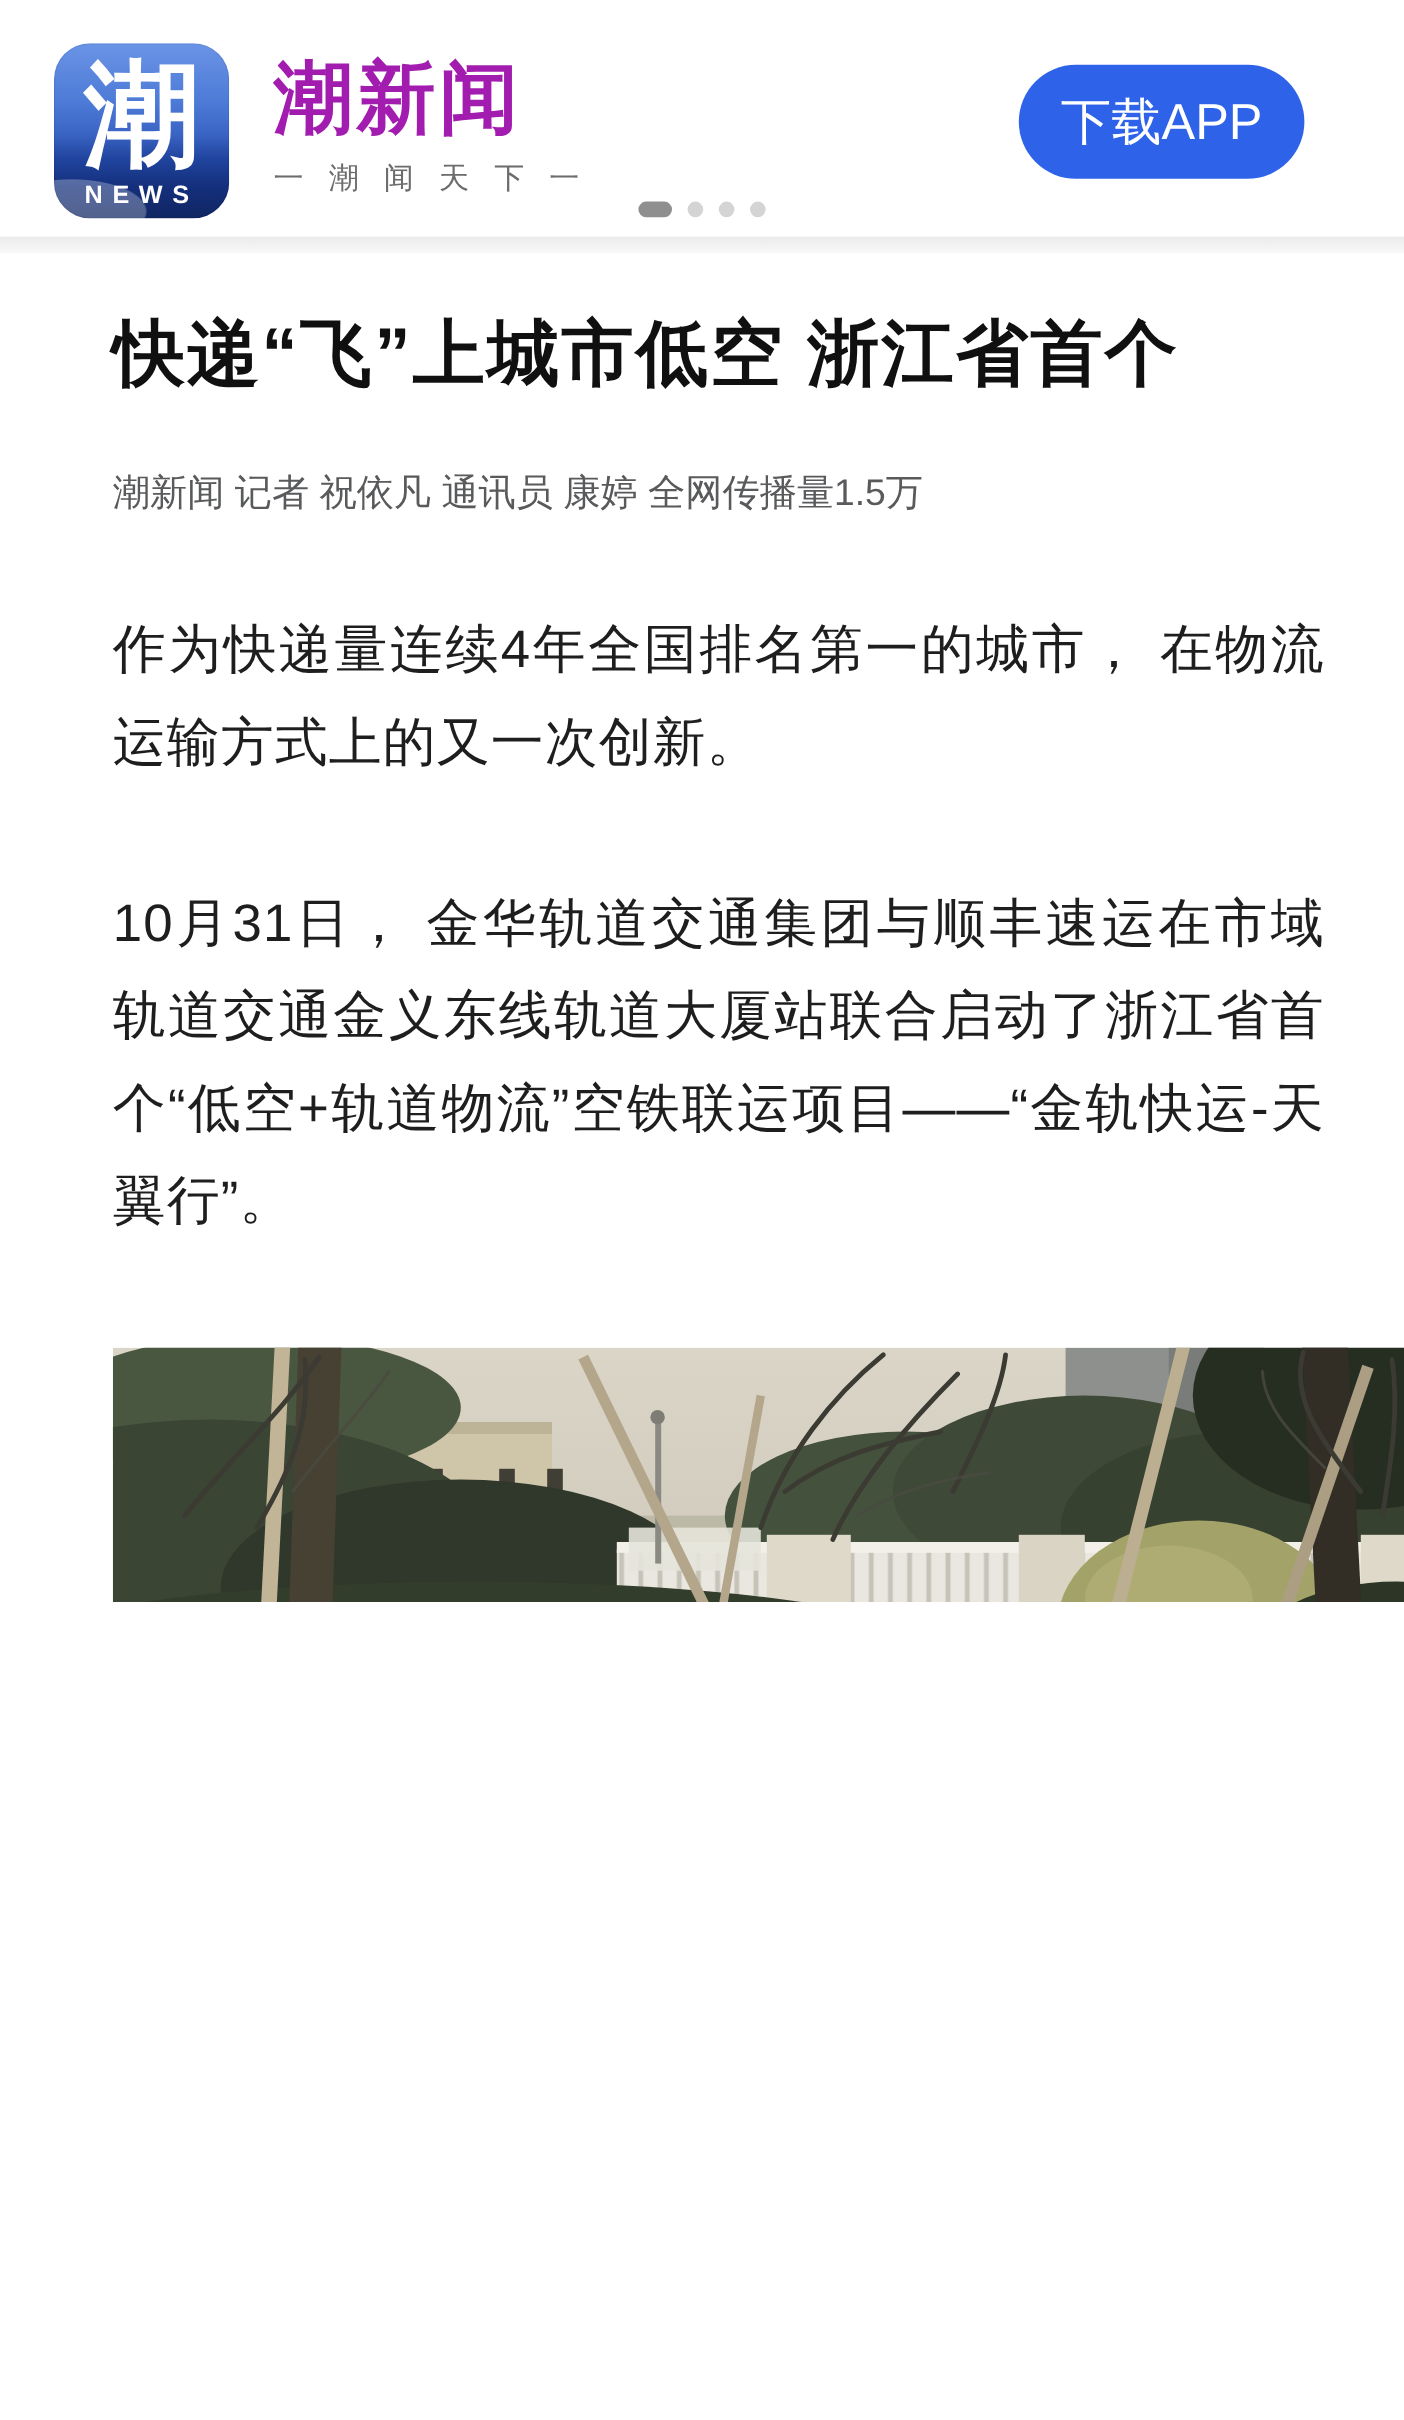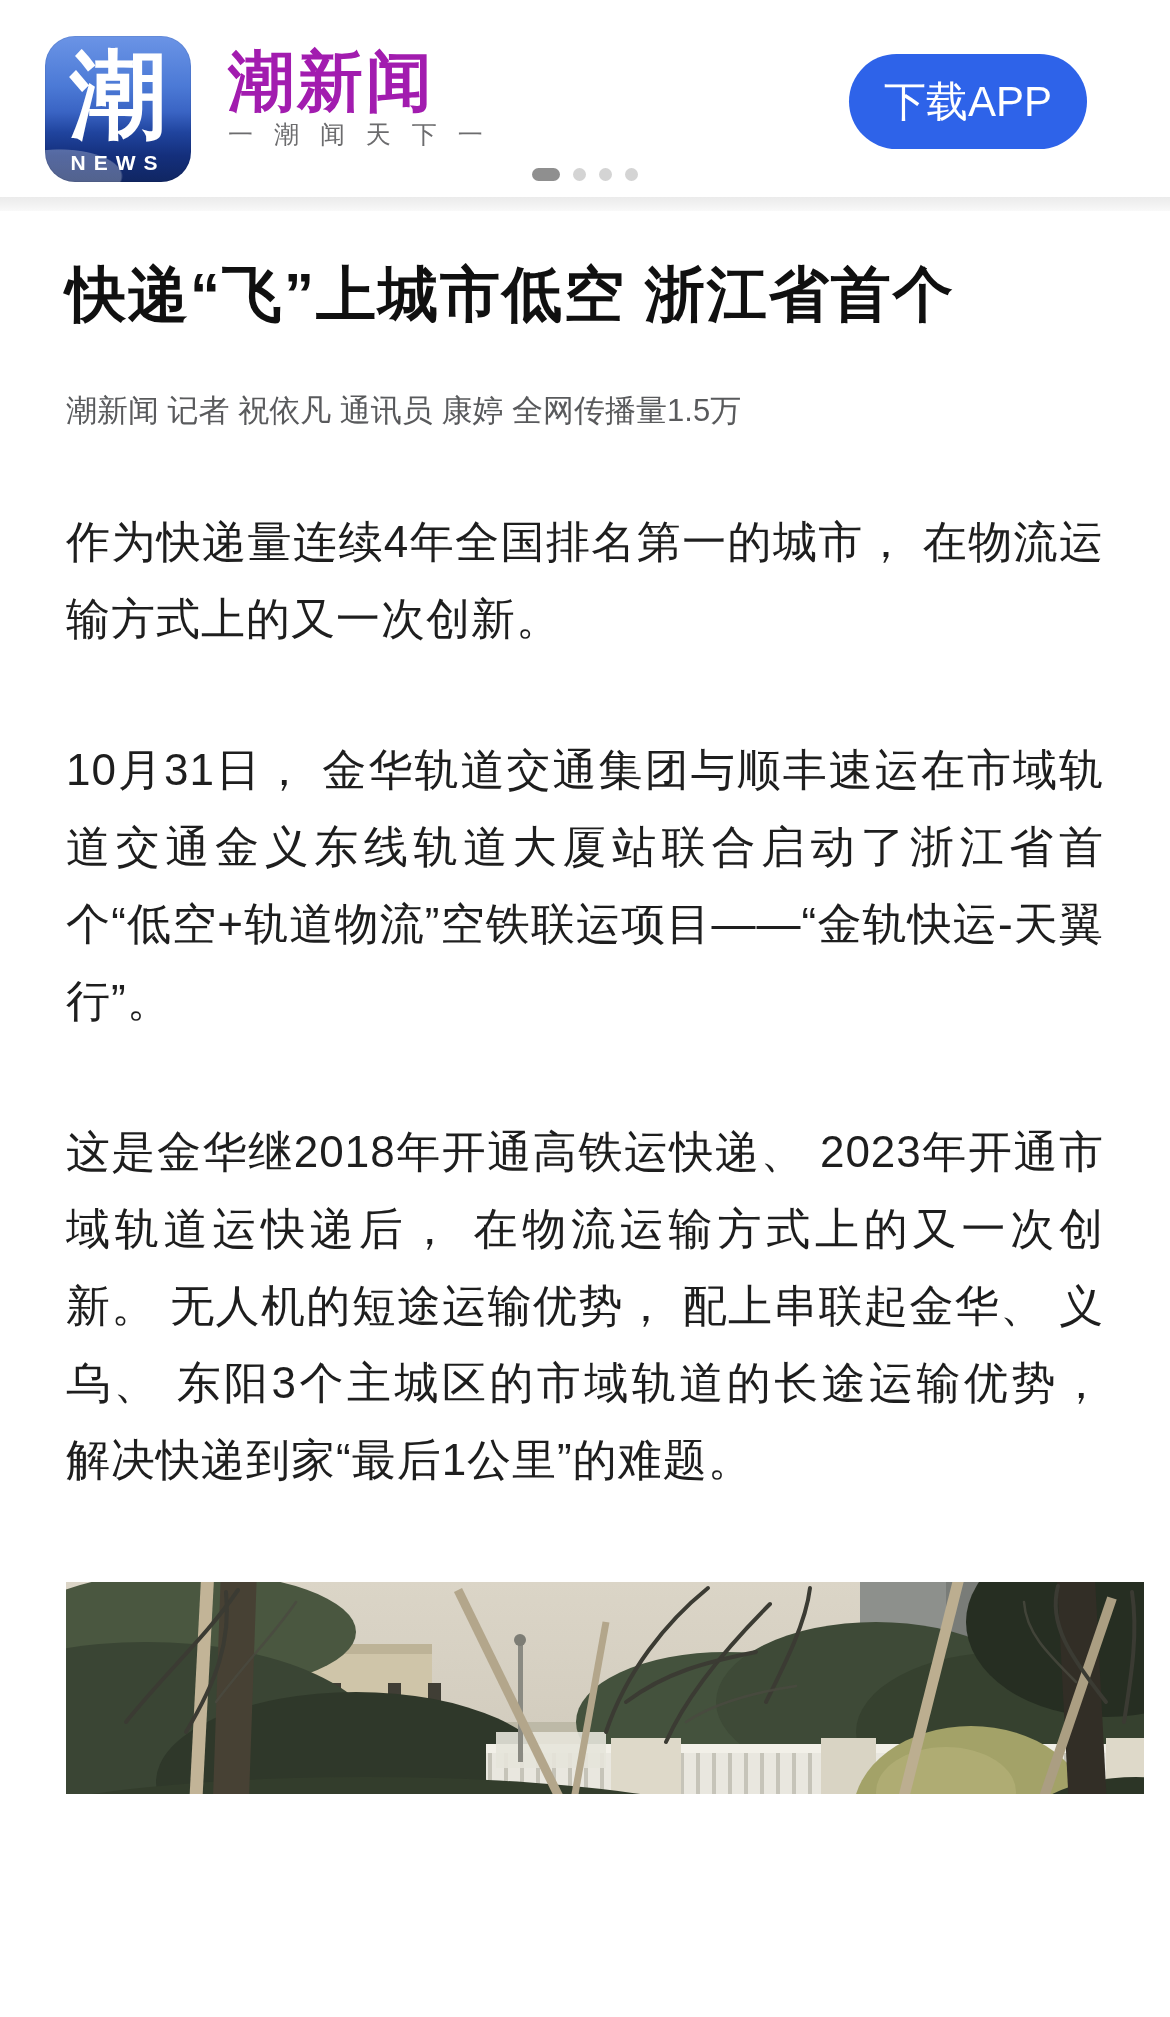--- a/index.html
+++ b/index.html
@@ -24,34 +24,34 @@
     position:absolute;left:0;right:0;top:4px;text-align:center;
     font-family:"Liberation Serif","DejaVu Serif",serif;font-weight:700;
     font-size:96px;line-height:112px;color:#ffffff;
   }
   .logo-news{
     position:absolute;left:0;right:0;bottom:7px;text-align:center;
     font-size:21px;letter-spacing:8px;color:#ffffff;font-weight:700;
   }
   .brand{position:absolute;left:228px;top:44px;}
   .app-name{font-size:66px;font-weight:700;color:#a21caf;letter-spacing:3px;line-height:74px;}
-  .tagline{font-size:25px;color:#6c6c6e;letter-spacing:7px;}
+  .tagline{margin-top:14px;font-size:25px;color:#6c6c6e;letter-spacing:7px;}
   .download-btn{
     position:absolute;left:849px;top:54px;width:238px;height:95px;border:0;border-radius:48px;
     background:var(--accent,#2E63E9);color:#fff;font-size:42px;
     font-family:"Liberation Sans","DejaVu Sans",sans-serif;
     display:flex;align-items:center;justify-content:center;cursor:pointer;
   }
   .dots{position:absolute;left:0;right:0;top:168px;display:flex;justify-content:center;align-items:center;gap:13px;}
   .dot{width:13px;height:13px;border-radius:50%;background:#d4d4d4;cursor:pointer;}
   .dot.active{width:28px;border-radius:8px;background:#8f8f8f;}
   .band{height:14px;background:linear-gradient(180deg,#ebebeb 0%,#f2f2f2 55%,#f9f9f9 100%);}
 
   
-  .article{padding:0 66px;}
+  .article{padding:0 66px;margin-left:28px;}
   .title{
     margin:40px 0 0 0;font-size:60px;line-height:88px;font-weight:700;
     color:#101010;letter-spacing:2px;
   }
   .byline{margin-top:52px;font-size:31px;color:#595a5c;line-height:40px;}
   .date{margin-top:22px;font-size:31px;color:#595a5c;line-height:40px;}
   .body{margin-top:72px;}
   .body p{
     margin:0 0 74px 0;font-size:44px;line-height:77px;color:#1e1e1e;
     text-align:justify;letter-spacing:1px;
@@ -87,21 +87,20 @@
   <div class="band"></div>
 
   <main class="article">
     <h1 class="title"><span>快递“飞”上城市低空 浙江省首个</span><br></h1>
 
     <div class="byline">潮新闻 记者 祝依凡 通讯员 康婷 全网传播量1.5万</div>
 
     <div class="body">
       <p>作为快递量连续4年全国排名第一的城市， 在物流运输方式上的又一次创新。</p>
       <p>10月31日， 金华轨道交通集团与顺丰速运在市域轨道交通金义东线轨道大厦站联合启动了浙江省首个“低空+轨道物流”空铁联运项目——“金轨快运-天翼行”。</p>
-      <p>这是金华继2018年开通高铁运快递、 2023年开通市域轨道运快递后， 在物流运输方式上的又一次创新。 无人机的短途运输优势， 配上串联起金华、 义乌、 东阳3个主城区的市域轨道的长途运输优势， 解决快递到家“最后1公里”的难题。</p>
     </div>
 
     <figure class="photo">
       <svg width="1078" height="260" viewBox="0 0 1078 260" xmlns="http://www.w3.org/2000/svg">
         <defs>
           <linearGradient id="sky" x1="0" y1="0" x2="0" y2="1">
             <stop offset="0" stop-color="#dbd5c7"></stop>
               <stop offset="1" stop-color="#cdc7b9"></stop>
           </linearGradient>
           <pattern id="slats" width="16" height="46" patternUnits="userSpaceOnUse">

